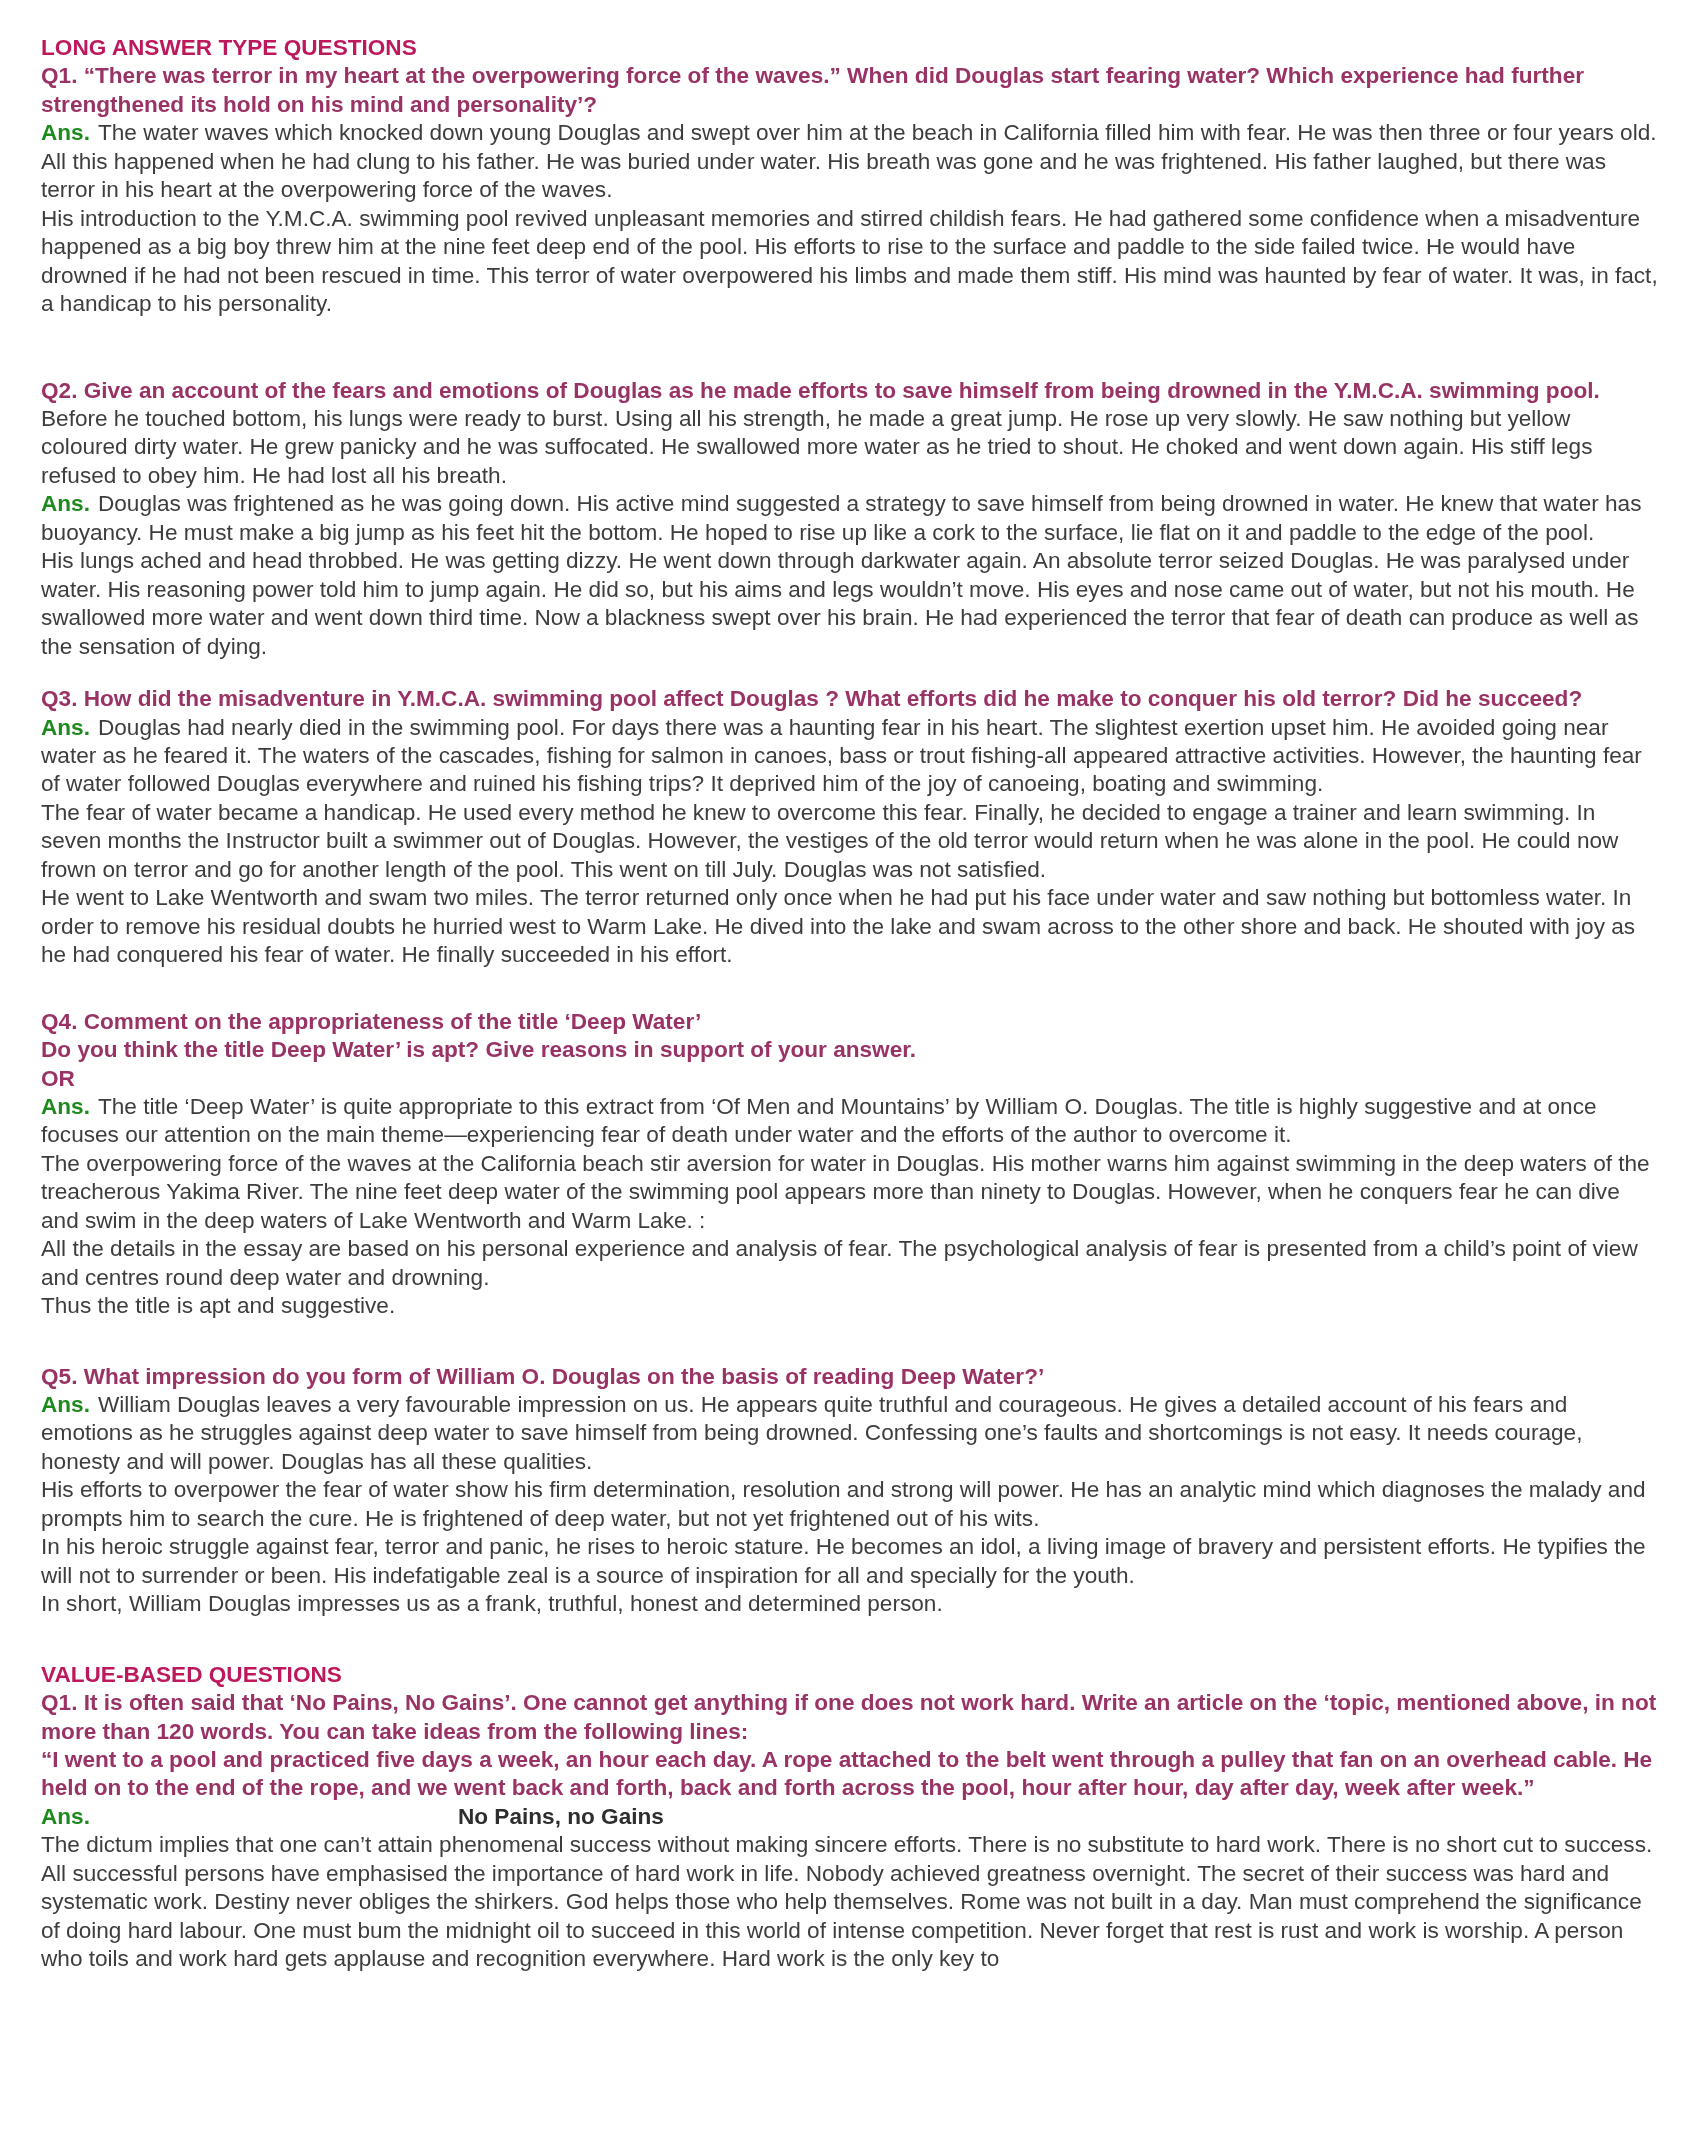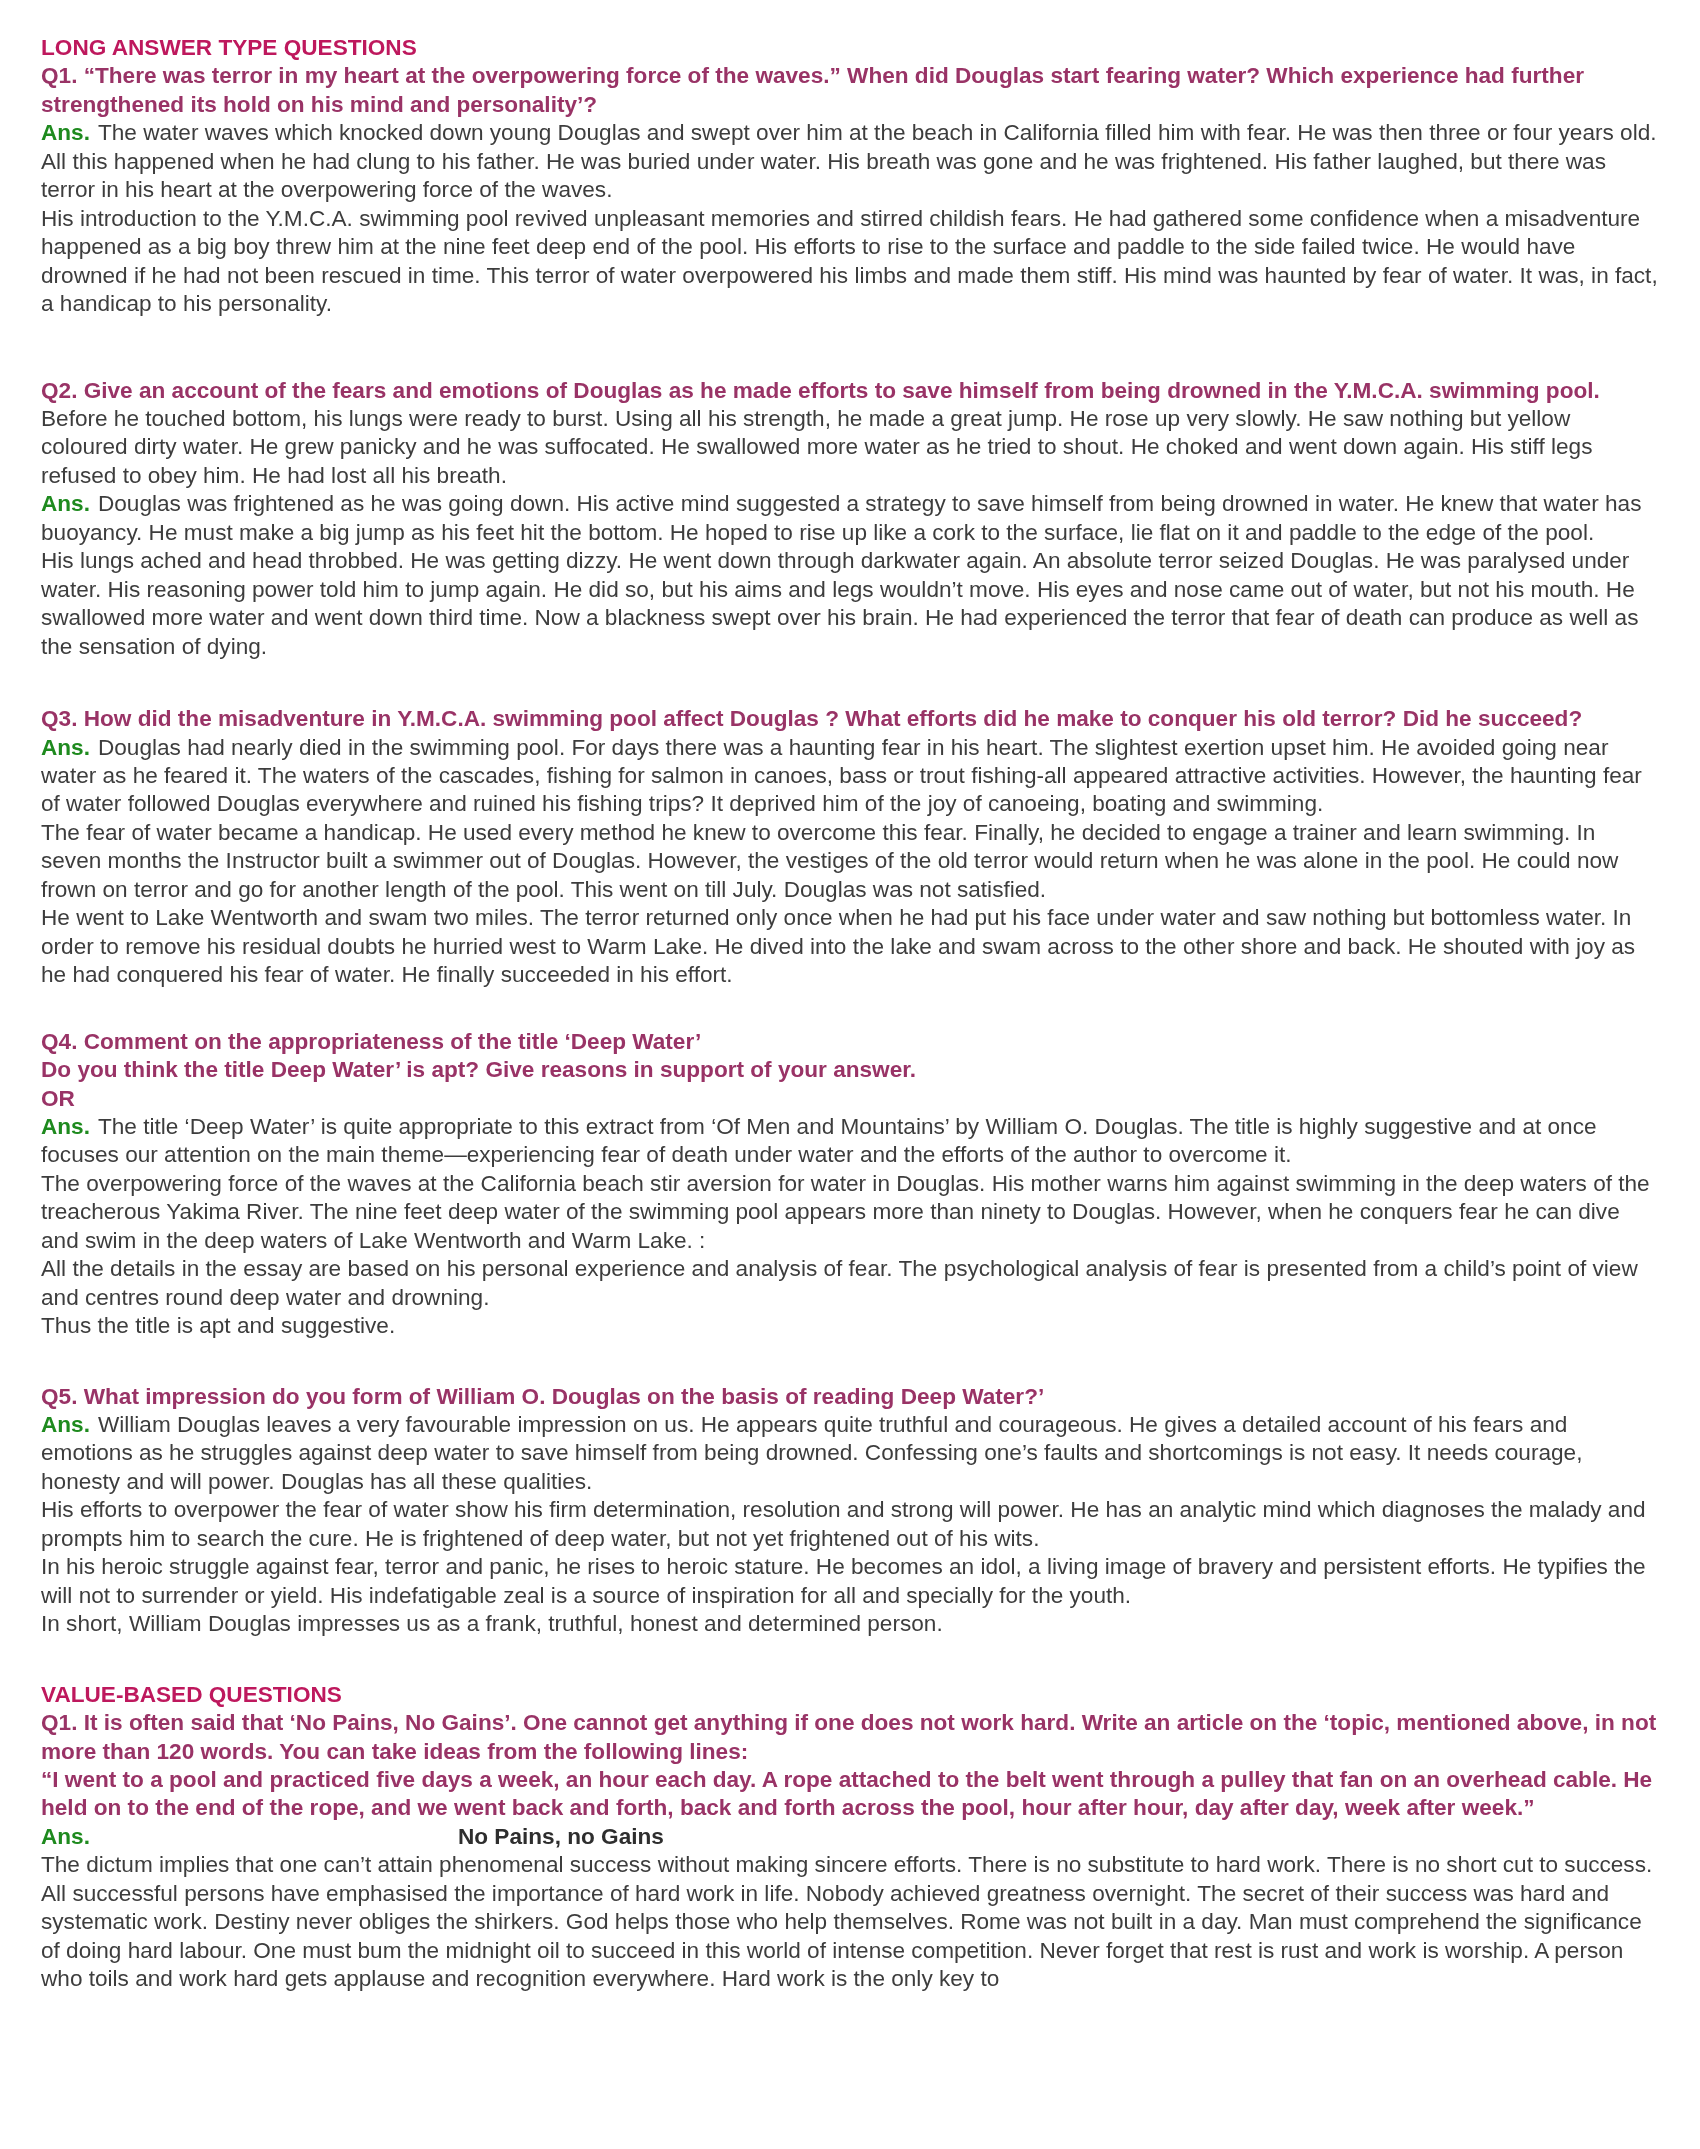--- a/index.html
+++ b/index.html
@@ -32,21 +32,21 @@
     font-weight: bold;
     margin-right: 8px;
   }
   .article-title {
     color: #2e2e2e;
     font-weight: bold;
     margin-left: 360px;
   }
   .section { margin-bottom: 42px; }
   .gap-58 { margin-bottom: 58px; }
-  .gap-44 { margin-bottom: 44px; }
+  .gap-44 { margin-bottom: 24px; }
   .gap-38 { margin-bottom: 38px; }
   .gap-42 { margin-bottom: 42px; }
 </style>
 </head>
 <body>
 
 <div class="page">
 
   <div class="section gap-58">
     <p class="main-heading">LONG ANSWER TYPE QUESTIONS</p>
@@ -76,21 +76,21 @@
     <p><span class="ans">Ans.</span><span>The title ‘Deep Water’ is quite appropriate to this extract from ‘Of Men and Mountains’ by William O. Douglas. The title is highly suggestive and at once focuses our attention on the main theme—experiencing fear of death under water and the efforts of the author to overcome it.</span></p>
     <p>The overpowering force of the waves at the California beach stir aversion for water in Douglas. His mother warns him against swimming in the deep waters of the treacherous Yakima River. The nine feet deep water of the swimming pool appears more than ninety to Douglas. However, when he conquers fear he can dive and swim in the deep waters of Lake Wentworth and Warm Lake. :</p>
     <p>All the details in the essay are based on his personal experience and analysis of fear. The psychological analysis of fear is presented from a child’s point of view and centres round deep water and drowning.</p>
     <p>Thus the title is apt and suggestive.</p>
   </div>
 
   <div class="section gap-42">
     <p class="question">Q5. What impression do you form of William O. Douglas on the basis of reading Deep Water?’</p>
     <p><span class="ans">Ans.</span><span>William Douglas leaves a very favourable impression on us. He appears quite truthful and courageous. He gives a detailed account of his fears and emotions as he struggles against deep water to save himself from being drowned. Confessing one’s faults and shortcomings is not easy. It needs courage, honesty and will power. Douglas has all these qualities.</span></p>
     <p>His efforts to overpower the fear of water show his firm determination, resolution and strong will power. He has an analytic mind which diagnoses the malady and prompts him to search the cure. He is frightened of deep water, but not yet frightened out of his wits.</p>
-    <p>In his heroic struggle against fear, terror and panic, he rises to heroic stature. He becomes an idol, a living image of bravery and persistent efforts. He typifies the will not to surrender or yield. His indefatigable zeal is a source of inspiration for all and specially for the youth.</p>
+    <p>In his heroic struggle against fear, terror and panic, he rises to heroic stature. He becomes an idol, a living image of bravery and persistent efforts. He typifies the will not to surrender or been. His indefatigable zeal is a source of inspiration for all and specially for the youth.</p>
     <p>In short, William Douglas impresses us as a frank, truthful, honest and determined person.</p>
   </div>
 
   <div>
     <p class="main-heading">VALUE-BASED QUESTIONS</p>
     <p class="question">Q1. It is often said that ‘No Pains, No Gains’. One cannot get anything if one does not work hard. Write an article on the ‘topic, mentioned above, in not more than 120 words. You can take ideas from the following lines:</p>
     <p class="question">“I went to a pool and practiced five days a week, an hour each day. A rope attached to the belt went through a pulley that fan on an overhead cable. He held on to the end of the rope, and we went back and forth, back and forth across the pool, hour after hour, day after day, week after week.”</p>
     <p><span class="ans">Ans.</span><span class="article-title">No Pains, no Gains</span></p>
     <p>The dictum implies that one can’t attain phenomenal success without making sincere efforts. There is no substitute to hard work. There is no short cut to success. All successful persons have emphasised the importance of hard work in life. Nobody achieved greatness overnight. The secret of their success was hard and systematic work. Destiny never obliges the shirkers. God helps those who help themselves. Rome was not built in a day. Man must comprehend the significance of doing hard labour. One must bum the midnight oil to succeed in this world of intense competition. Never forget that rest is rust and work is worship. A person who toils and work hard gets applause and recognition everywhere. Hard work is the only key to</p>
   </div>

